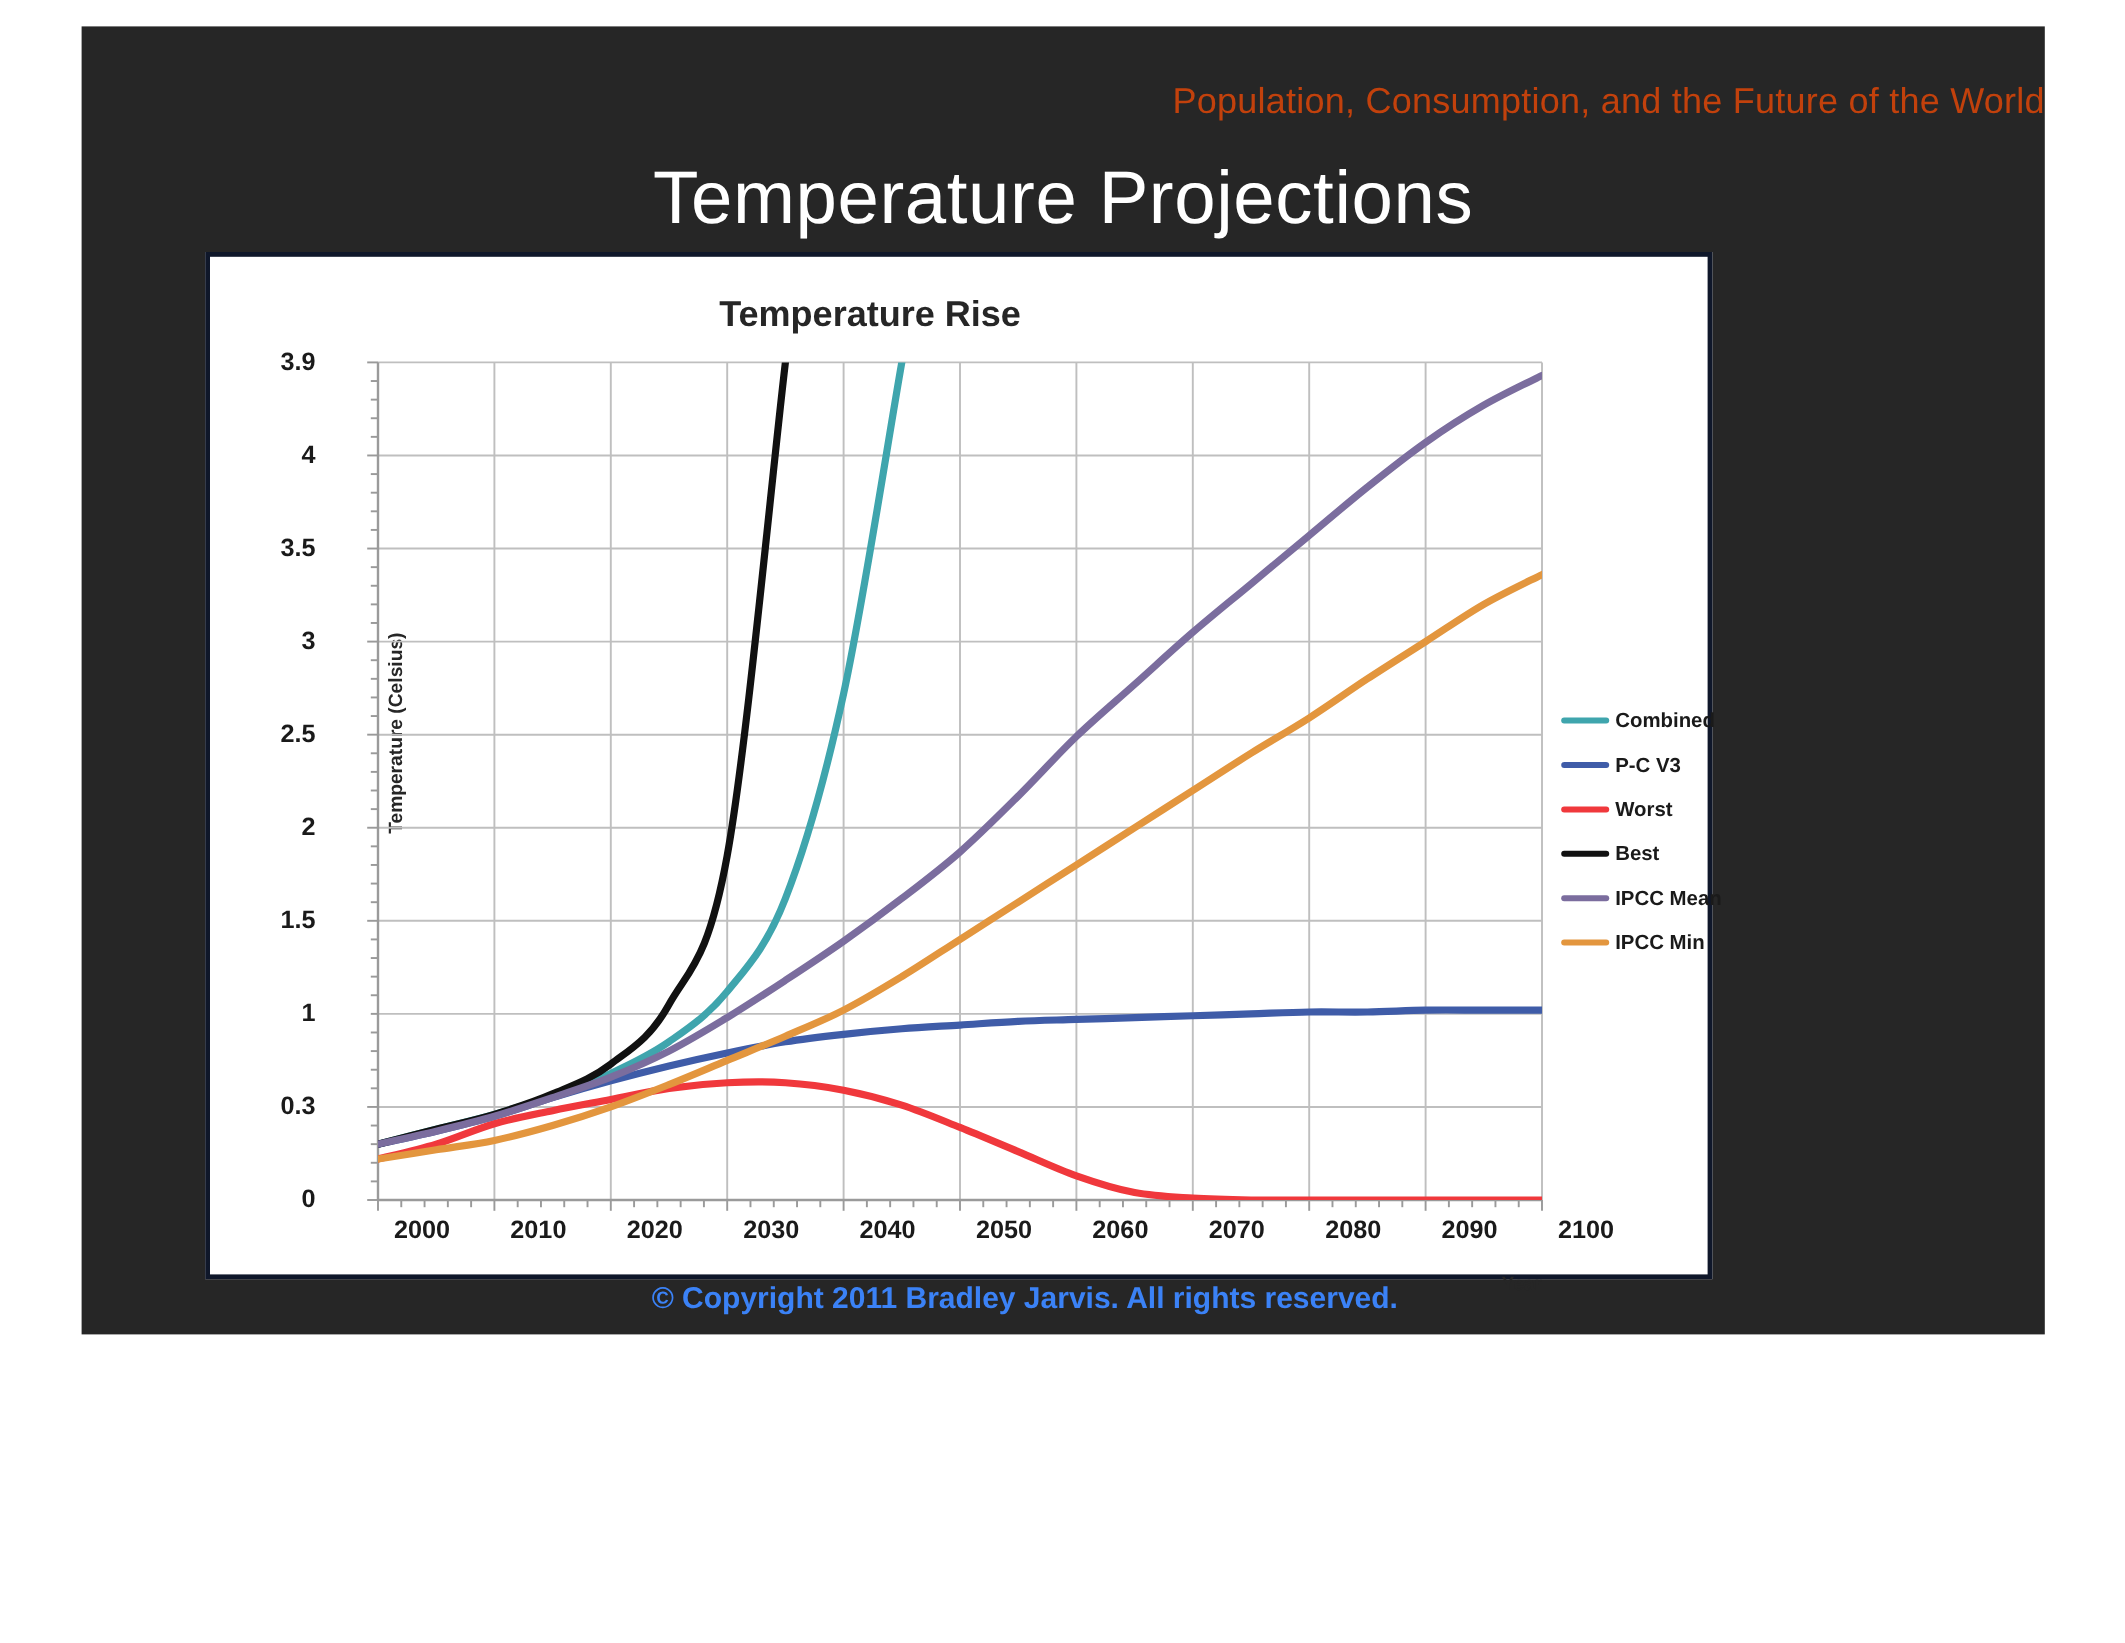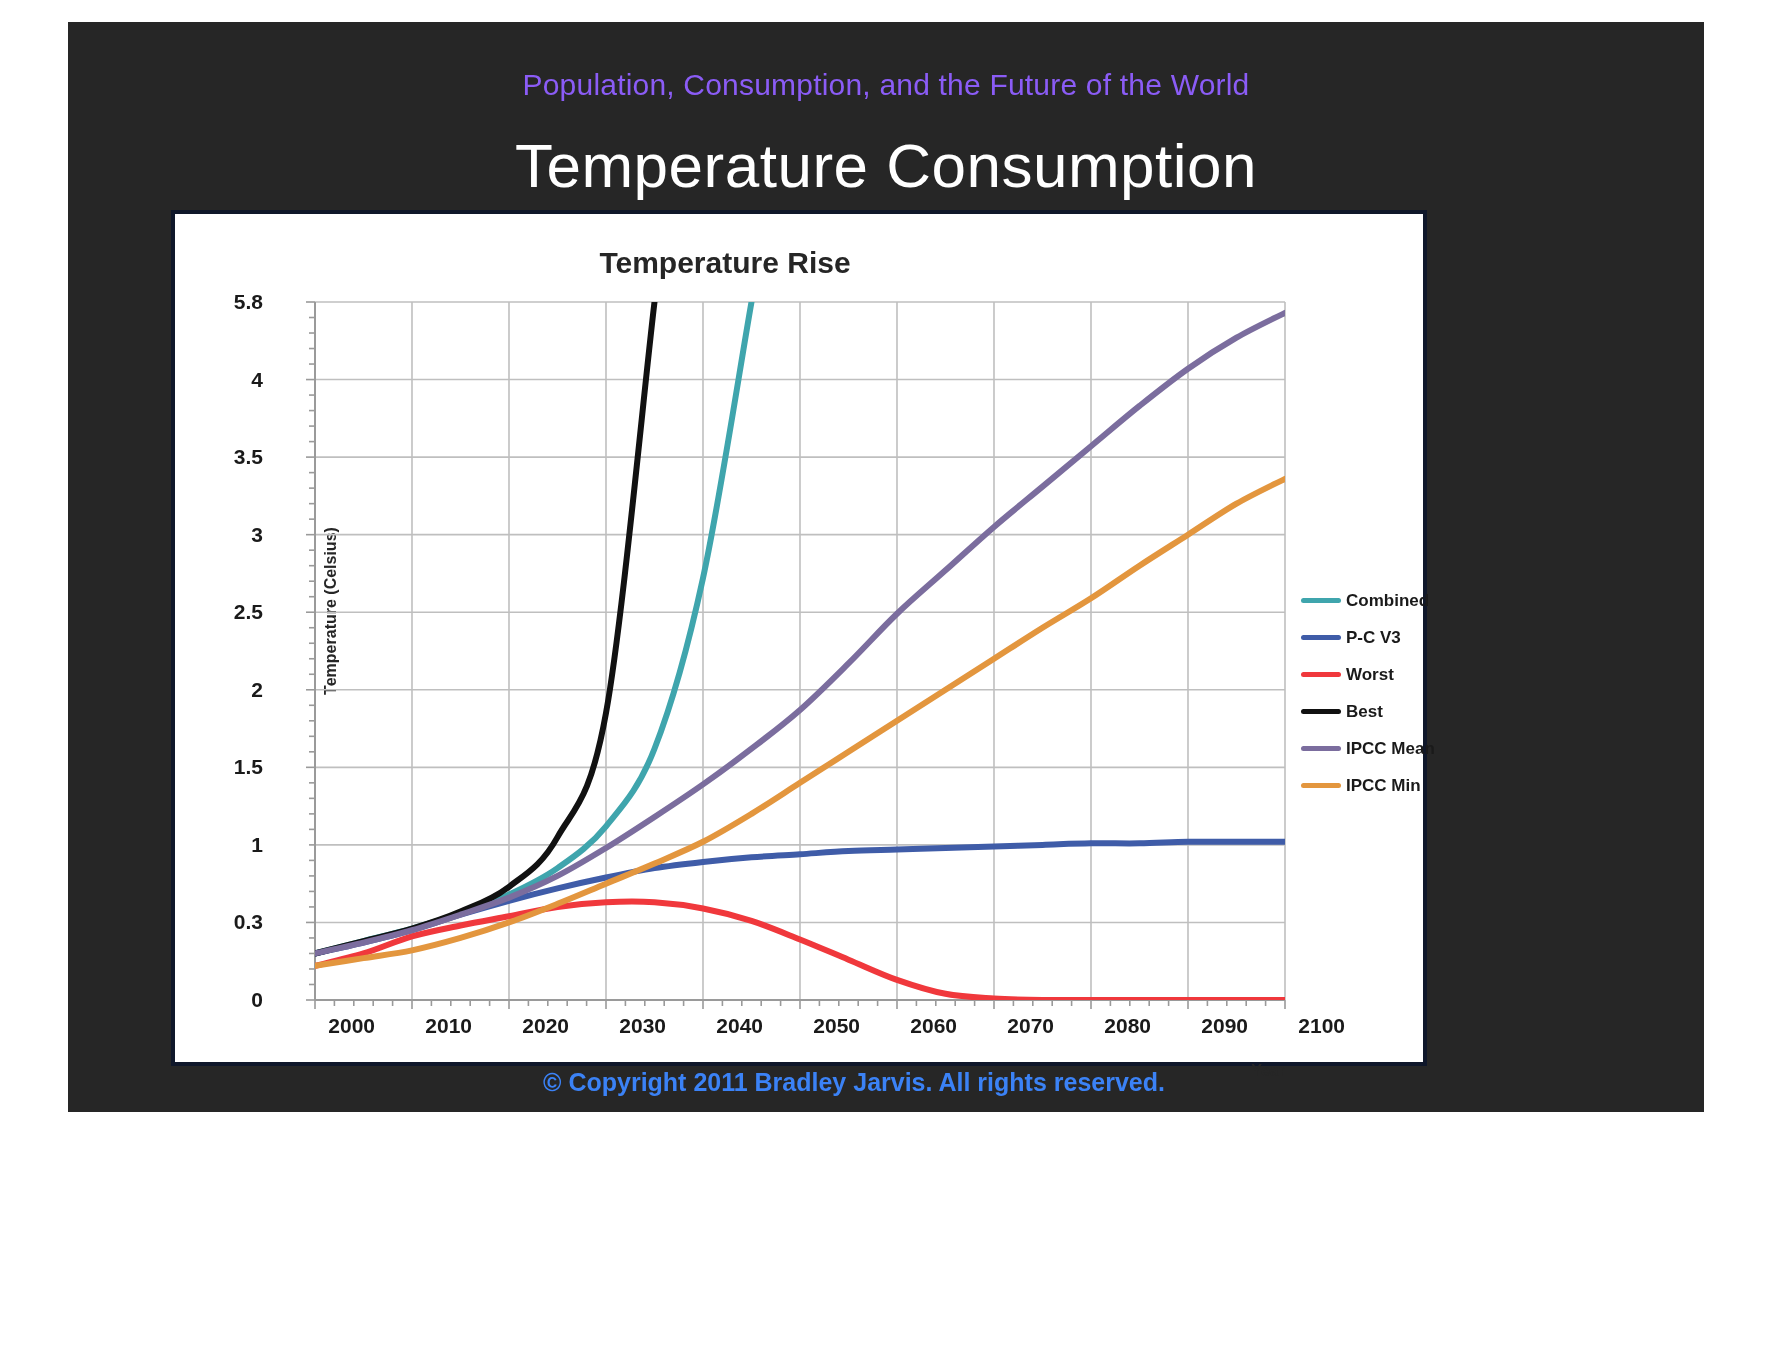--- a/index.html
+++ b/index.html
@@ -3,21 +3,21 @@
 <meta charset="utf-8">
 <style>
   html,body{margin:0;padding:0;background:#fff;}
   body{width:1771px;height:1369px;font-family:"Liberation Sans",sans-serif;}
 
   .slide{position:absolute;left:0;top:0;width:1771px;height:1369px;background:#ffffff;}
   .dark-frame{position:absolute;left:68px;top:22px;width:1636px;height:1090px;background:#262626;}
 
   .subtitle{
     position:absolute;left:68px;top:68px;width:1636px;
-    text-align:center;color:#8b5cf6;font-size:30px;font-weight:400;
+    text-align:right;color:#c2410c;font-size:30px;font-weight:400;
     letter-spacing:.2px;
   }
   .slide-title{
     position:absolute;left:68px;top:130px;width:1636px;
     text-align:center;color:#ffffff;font-size:62px;font-weight:400;
     letter-spacing:.5px;
   }
   .copyright{
     position:absolute;left:68px;top:1068px;width:1572px;
     text-align:center;color:#3b82f6;font-size:25px;font-weight:bold;
@@ -65,21 +65,21 @@
   .legend-label{margin-left:5px;font-size:17px;font-weight:bold;color:#1a1a1a;white-space:nowrap;}
 </style>
 </head>
 <body>
 
 <div class="slide">
 
   <div class="dark-frame"></div>
 
   <div class="subtitle">Population, Consumption, and the Future of the World</div>
-  <div class="slide-title">Temperature Consumption</div>
+  <div class="slide-title">Temperature Projections</div>
   <div class="copyright">© Copyright 2011 Bradley Jarvis.  All rights reserved.</div>
 
   <div class="chart-panel">
     <div class="chart-title">Temperature Rise</div>
 
     <div class="plot-wrap">
       <div class="plot-box">
         <div class="ylabel">Temperature (Celsius)</div>
         <div class="xlabel">Year</div>
         <svg id="plot-svg" width="970" height="698" viewBox="0 0 970 698" style="position:absolute;left:0;top:0;overflow:visible">
@@ -224,21 +224,21 @@
         <div id="ytick-host">
             <div class="ytick" style="top: 698px;">0</div>
             <div class="ytick" style="top: 620.444px;">0.3</div>
             <div class="ytick" style="top: 542.889px;">1</div>
             <div class="ytick" style="top: 465.333px;">1.5</div>
             <div class="ytick" style="top: 387.778px;">2</div>
             <div class="ytick" style="top: 310.222px;">2.5</div>
             <div class="ytick" style="top: 232.667px;">3</div>
             <div class="ytick" style="top: 155.111px;">3.5</div>
             <div class="ytick" style="top: 77.5556px;">4</div>
-            <div class="ytick" style="top: 0px;">5.8</div>
+            <div class="ytick" style="top: 0px;">3.9</div>
           </div>
         <div id="xtick-host">
             <div class="xtick" style="left: 0px;">2000</div>
             <div class="xtick" style="left: 97px;">2010</div>
             <div class="xtick" style="left: 194px;">2020</div>
             <div class="xtick" style="left: 291px;">2030</div>
             <div class="xtick" style="left: 388px;">2040</div>
             <div class="xtick" style="left: 485px;">2050</div>
             <div class="xtick" style="left: 582px;">2060</div>
             <div class="xtick" style="left: 679px;">2070</div>

